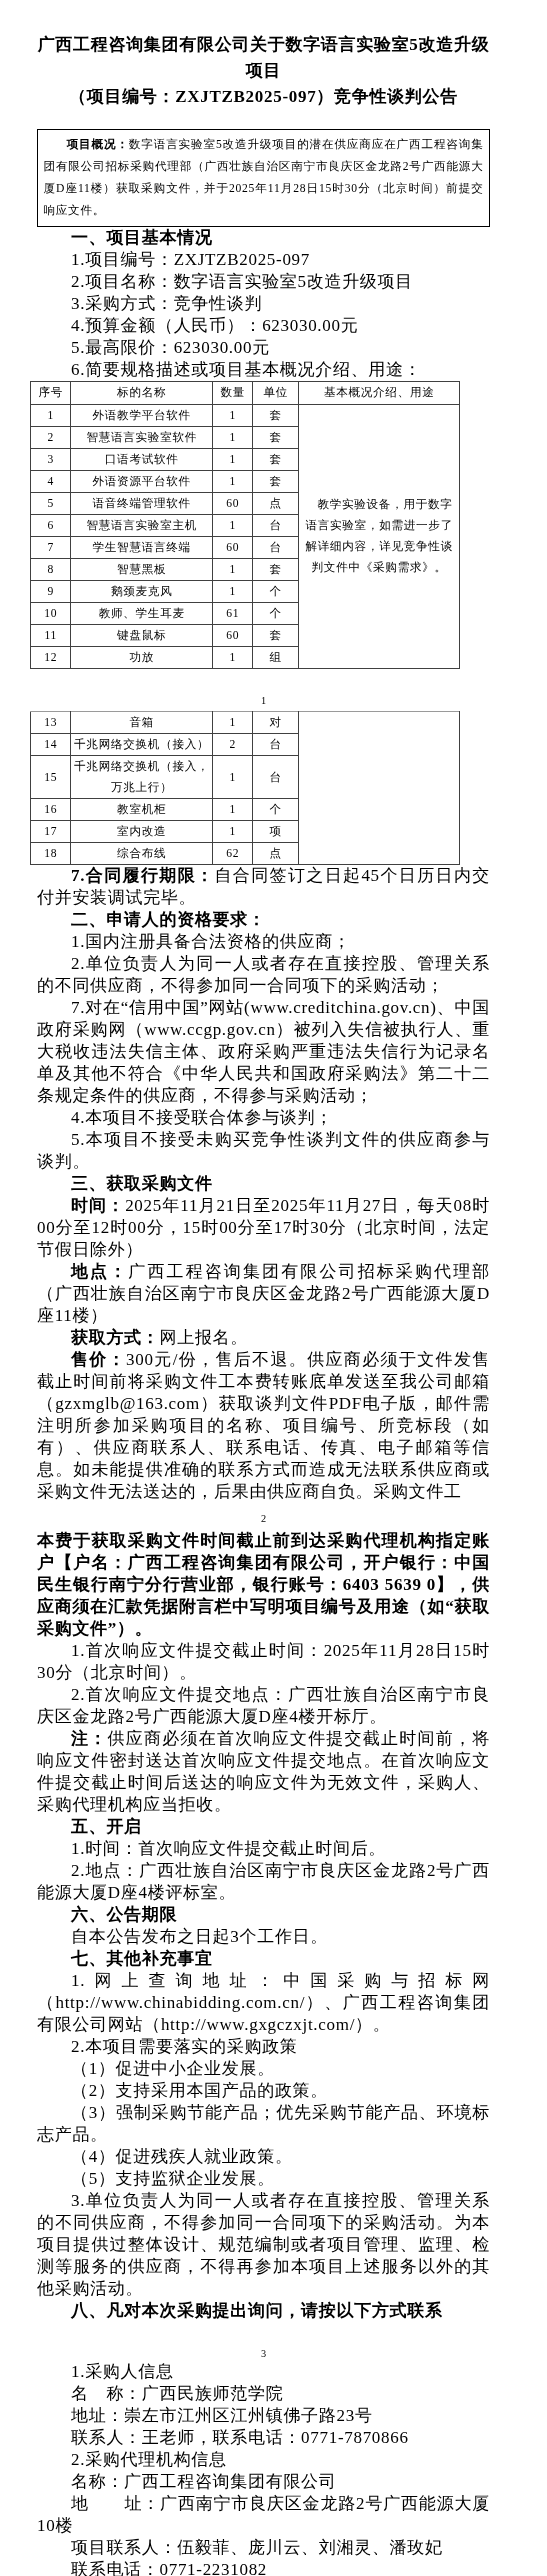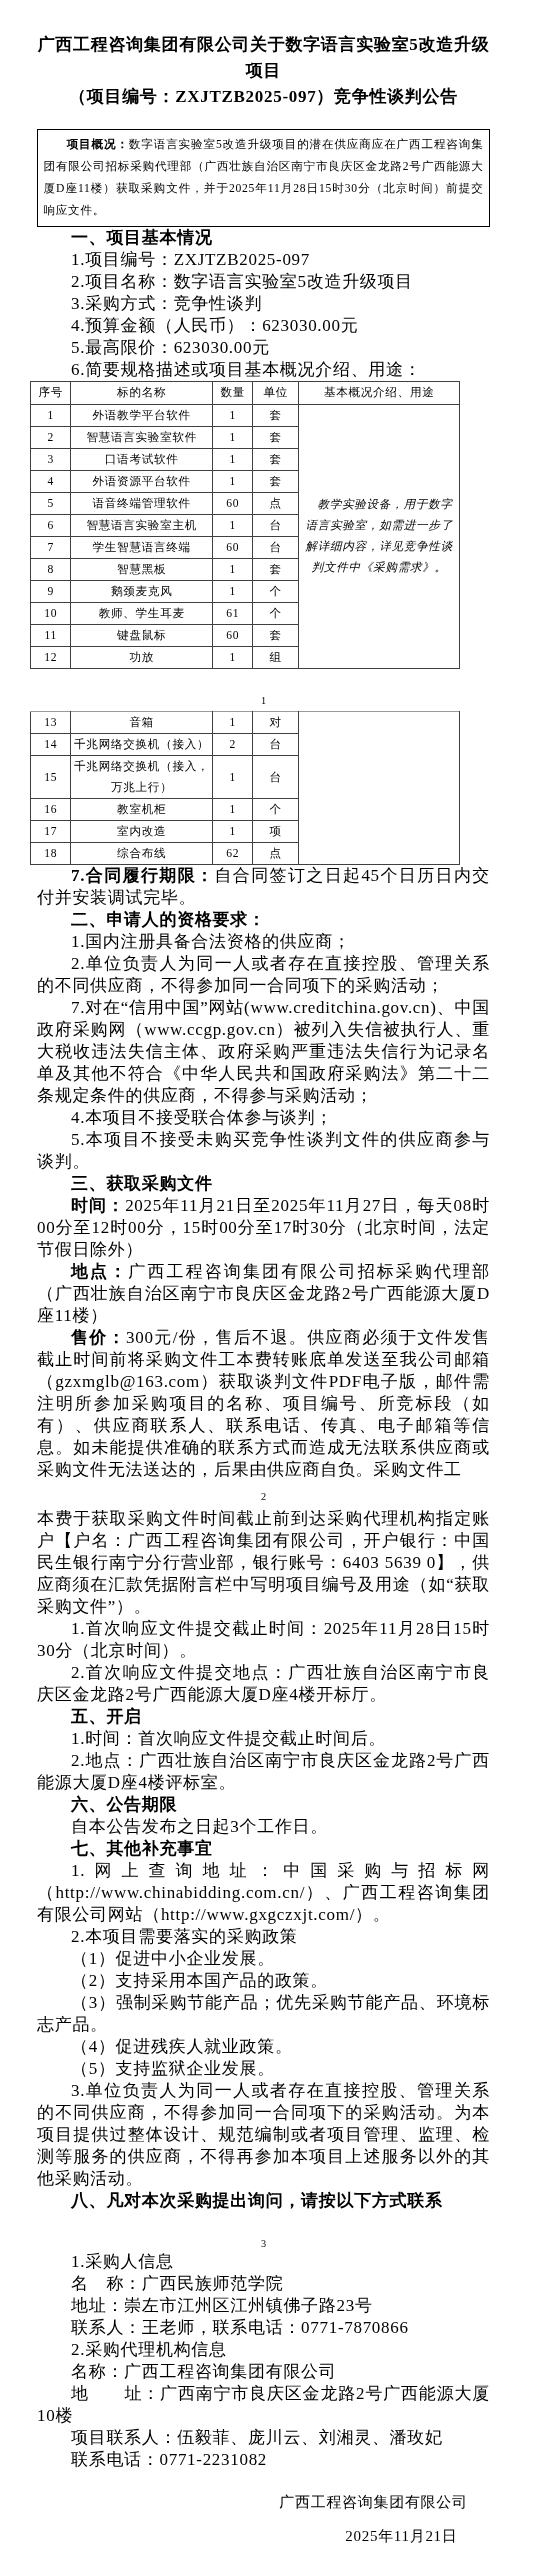--- a/index.html
+++ b/index.html
@@ -6,33 +6,33 @@
   body{width:548px;height:2576px;overflow:hidden;color:#000;
        font-family:"Liberation Serif","DejaVu Serif",serif;}
   .doc{padding:0 58px 36px 37px;}
   .title{padding-top:31.5px;text-align:center;font-weight:bold;
          font-size:17px;line-height:26px;letter-spacing:0.7px;}
   .overview-box{margin-top:19px;border:1.4px solid #000;padding:4.1px 5.5px;
                 font-size:11.6px;line-height:22px;text-align:justify;letter-spacing:0.7px;}
   .overview-box p{margin:0;text-indent:2em;}
   p.para{margin:0;font-size:17px;line-height:22px;text-align:justify;
          text-indent:2em;letter-spacing:0.7px;}
-  p.noindent{text-indent:0;}
+  p.noindent{text-indent:0;font-weight:bold;}
   .bold{font-weight:bold;margin-top:27px;}
   .h1gap{margin-top:2.1px;}
   table.items{border-collapse:collapse;width:429px;margin-left:-6.8px;
               font-size:11.6px;letter-spacing:0.7px;table-layout:fixed;}
   table.items td,table.items th{border:0.7px solid #404040;font-weight:normal;
               text-align:center;vertical-align:middle;padding:0 1.4px;
               height:21px;line-height:21px;overflow:hidden;}
   table.items th{height:22px;margin-top:20px;}
   td.name-cell{line-height:21px;}
   td.tall{height:43px;line-height:21px;}
   td.desc-cell{text-align:justify;vertical-align:middle;padding:0 4.1px;
-               line-height:22px;font-style:italic;}
+               line-height:22px;}
   td.desc-cell div{text-indent:1em;}
   table.cont{margin-top:4.1px;}
   table.cont tr:first-child td{border-top:1.4px solid #9a9a9a;}
   .pagenum{text-align:center;font-size:10.3px;line-height:13.7px;letter-spacing:0;}
   #pn1{margin-top:25px;margin-bottom:0;}
   #pn2{margin-top:9px;margin-bottom:4.1px;}
   #pn3{margin-top:25px;margin-bottom:0;}
   .sig{margin:12px;font-size:15px;line-height:22px;text-align:right;
        letter-spacing:0.7px;}
   .sig-name{margin-top:20.5px;padding-right:10.3px;}
@@ -210,28 +210,30 @@
   <p class="para bold">二、申请人的资格要求：</p>
   <p class="para">1.国内注册具备合法资格的供应商；</p>
   <p class="para">2.单位负责人为同一人或者存在直接控股、管理关系的不同供应商，不得参加同一合同项下的采购活动；</p>
   <p class="para">7.对在“信用中国”网站(www.creditchina.gov.cn)、中国政府采购网（www.ccgp.gov.cn）被列入失信被执行人、重大税收违法失信主体、政府采购严重违法失信行为记录名单及其他不符合《中华人民共和国政府采购法》第二十二条规定条件的供应商，不得参与采购活动；</p>
   <p class="para">4.本项目不接受联合体参与谈判；</p>
   <p class="para">5.本项目不接受未购买竞争性谈判文件的供应商参与谈判。</p>
 
   <p class="para bold">三、获取采购文件</p>
   <p class="para"><span class="bold">时间：</span><span>2025年11月21日至2025年11月27日，每天08时00分至12时00分，15时00分至17时30分（北京时间，法定节假日除外）</span></p>
   <p class="para"><span class="bold">地点：</span><span>广西工程咨询集团有限公司招标采购代理部（广西壮族自治区南宁市良庆区金龙路2号广西能源大厦D座11楼）</span></p>
+  <p class="para"><span class="bold">获取方式：</span><span>网上报名。</span></p>
   <p class="para"><span class="bold">售价：</span><span>300元/份，售后不退。供应商必须于文件发售截止时间前将采购文件工本费转账底单发送至我公司邮箱（gzxmglb@163.com）获取谈判文件PDF电子版，邮件需注明所参加采购项目的名称、项目编号、所竞标段（如有）、供应商联系人、联系电话、传真、电子邮箱等信息。如未能提供准确的联系方式而造成无法联系供应商或采购文件无法送达的，后果由供应商自负。采购文件工</span></p>
 
   <div class="pagenum" id="pn2">2</div>
 
   <p class="para noindent">本费于获取采购文件时间截止前到达采购代理机构指定账户【户名：广西工程咨询集团有限公司，开户银行：中国民生银行南宁分行营业部，银行账号：6403 5639 0】，供应商须在汇款凭据附言栏中写明项目编号及用途（如“获取采购文件”）。</p>
 
   <p class="para">1.首次响应文件提交截止时间：2025年11月28日15时30分（北京时间）。</p>
   <p class="para">2.首次响应文件提交地点：广西壮族自治区南宁市良庆区金龙路2号广西能源大厦D座4楼开标厅。</p>
+  <p class="para"><span class="bold">注：</span><span>供应商必须在首次响应文件提交截止时间前，将响应文件密封送达首次响应文件提交地点。在首次响应文件提交截止时间后送达的响应文件为无效文件，采购人、采购代理机构应当拒收。</span></p>
 
   <p class="para bold">五、开启</p>
   <p class="para">1.时间：首次响应文件提交截止时间后。</p>
   <p class="para">2.地点：广西壮族自治区南宁市良庆区金龙路2号广西能源大厦D座4楼评标室。</p>
 
   <p class="para bold">六、公告期限</p>
   <p class="para">自本公告发布之日起3个工作日。</p>
 
   <p class="para bold">七、其他补充事宜</p>
   <p class="para">1.网上查询地址：中国采购与招标网（http://www.chinabidding.com.cn/）、广西工程咨询集团有限公司网站（http://www.gxgczxjt.com/）。</p>

